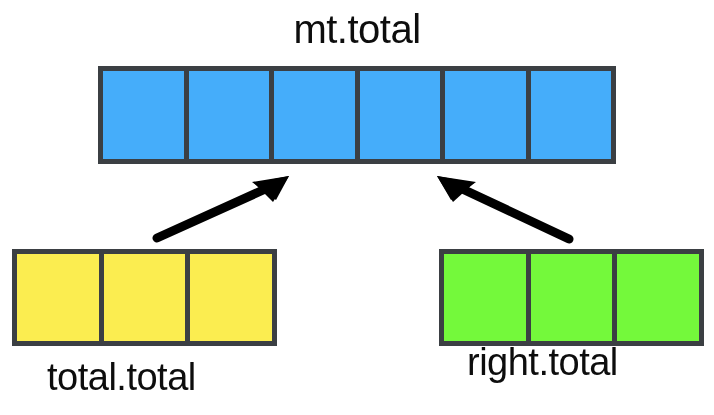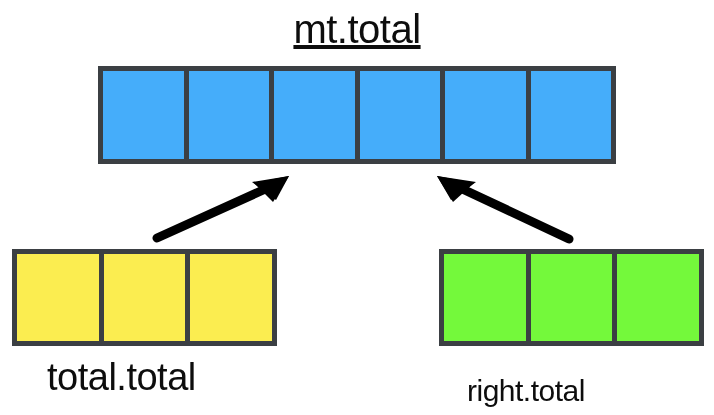--- a/index.html
+++ b/index.html
@@ -25,32 +25,31 @@
     white-space: nowrap;
     letter-spacing: -0.5px;
   }
   #label-mt-total {
     left: 0;
     right: 0;
     top: 6px;
     text-align: center;
     font-size: 40px;
     line-height: 46px;
-    text-decoration: underline;
   }
   #label-left-total {
     left: 47px;
     top: 355px;
     font-size: 38px;
     line-height: 44px;
   }
   #label-right-total {
     left: 467px;
-    top: 369px;
-    font-size: 30px;
+    top: 340px;
+    font-size: 38px;
     line-height: 44px;
   }
 
   
   .array {
     position: absolute;
     display: flex;
     box-sizing: border-box;
     background: #3b3f43;
     border: 5px solid #3b3f43;

